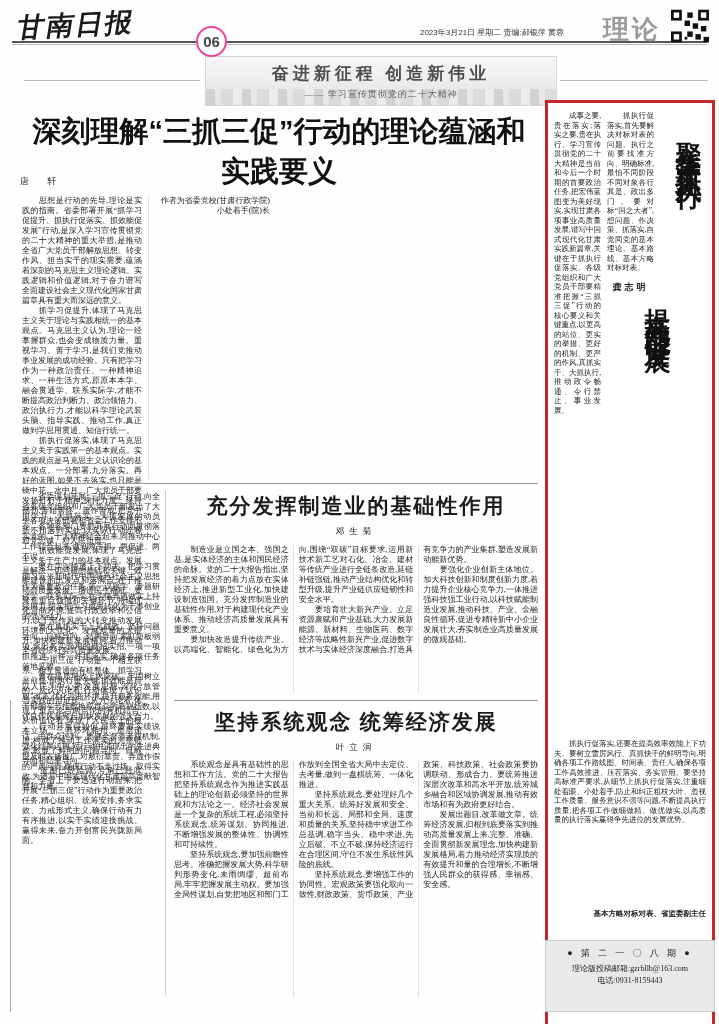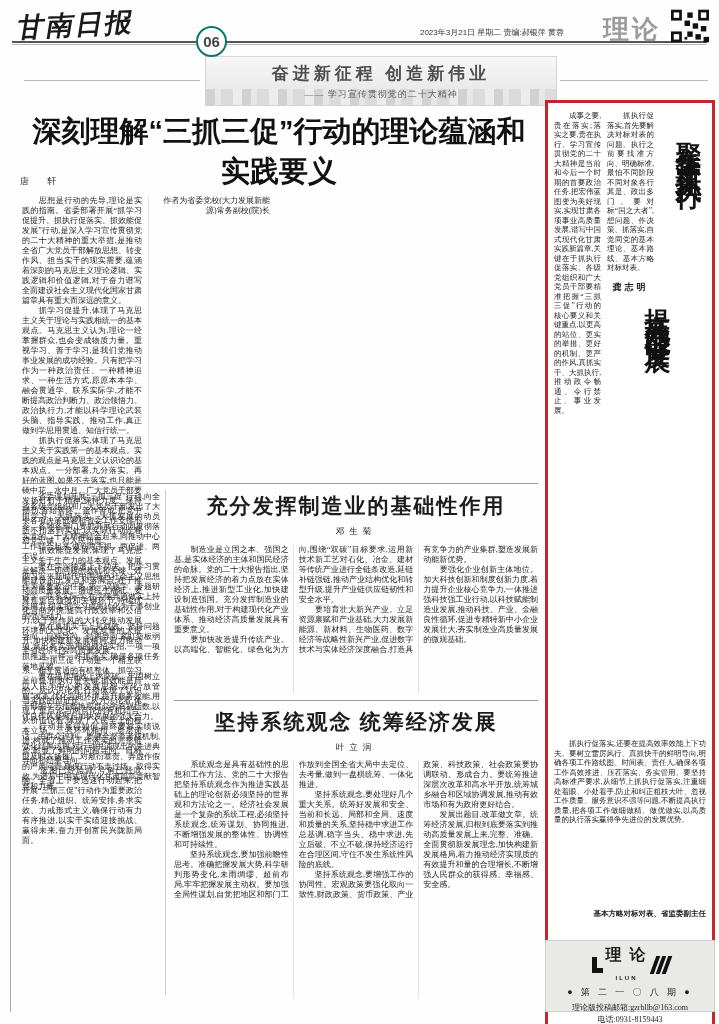--- a/index.html
+++ b/index.html
@@ -9,21 +9,21 @@
     background:#fefefe; overflow:hidden; color:#1c1c1c;
     font-family:"Liberation Serif","DejaVu Serif",serif;
   }
   
   .masthead { position:absolute; left:18px; top:7px; font-size:27px; font-weight:900;
     transform:skewX(-12deg) rotate(-3deg); letter-spacing:2px; color:#1a1a1a;
     font-family:"DejaVu Serif",serif; }
   .header-rule { position:absolute; left:12px; top:41px; width:695px; border-top:2px solid #555; }
   .header-rule2 { position:absolute; left:12px; top:44px; width:695px; border-top:1px solid #bbb; }
   .page-circle { position:absolute; left:196px; top:26px; width:31px; height:31px; border-radius:50%;
-    border:2px solid #0f766e; background:#fff; z-index:3; display:flex; align-items:center;
+    border:2px solid #ec4899; background:#fff; z-index:3; display:flex; align-items:center;
     justify-content:center; font-size:15px; font-weight:bold; color:#444;
     font-family:"Liberation Sans",sans-serif; }
   .date-line { position:absolute; right:155px; top:27px; font-size:8px; color:#333;
     font-family:"Liberation Sans",sans-serif; white-space:nowrap; }
   .section-name { position:absolute; right:58px; top:12px; font-size:26px; font-weight:900;
     color:#9b9b9b; letter-spacing:3px; }
   .qr { position:absolute; right:10px; top:9px; width:38px; height:34px; }
   
   .banner { position:absolute; left:205px; top:56px; width:352px; height:50px;
     background:linear-gradient(#f7f7f7,#e3e3e3); border:1px solid #d5d5d5; overflow:hidden; }
@@ -140,21 +140,21 @@
 
   <div class="a1-headline">深刻理解“三抓三促”行动的理论蕴涵和实践要义</div>
   <div class="a1-byline">唐 轩</div>
   <div class="a1-body">
     <span class="body-text" style="display:block">　　思想是行动的先导,理论是实践的指南。省委部署开展“抓学习促提升、抓执行促落实、抓效能促发展”行动,是深入学习宣传贯彻党的二十大精神的重大举措,是推动全省广大党员干部解放思想、转变作风、担当实干的现实需要,蕴涵着深刻的马克思主义理论逻辑、实践逻辑和价值逻辑,对于奋力谱写全面建设社会主义现代化国家甘肃篇章具有重大而深远的意义。
 　　抓学习促提升,体现了马克思主义关于理论与实践相统一的基本观点。马克思主义认为,理论一经掌握群众,也会变成物质力量。重视学习、善于学习,是我们党推动事业发展的成功经验。只有把学习作为一种政治责任、一种精神追求、一种生活方式,原原本本学、融会贯通学、联系实际学,才能不断提高政治判断力、政治领悟力、政治执行力,才能以科学理论武装头脑、指导实践、推动工作,真正做到学思用贯通、知信行统一。
 　　抓执行促落实,体现了马克思主义关于实践第一的基本观点。实践的观点是马克思主义认识论的基本观点。一分部署,九分落实。再好的蓝图,如果不去落实,也只能是镜中花、水中月。广大党员干部要发扬钉钉子精神,保持力度、保持韧劲,善始善终、善作善成,把党中央各项决策部署和省委工作安排不折不扣落到实处,以实际行动诠释对党忠诚、对人民负责。
 　　抓效能促发展,体现了马克思主义关于生产力的基本观点。发展是解决一切问题的基础和关键。效能建设的出发点和落脚点,在于推动高质量发展、增进民生福祉。要聚焦重点领域和关键环节,持续优化营商环境,提高行政效率和公信力,以干部作风的大转变推动发展环境的大优化、发展质量的大提升,加快构建新发展格局,着力推动全省经济社会高质量发展。
 　　“三抓三促”行动是一个相互联系、相互贯通的有机整体。抓学习是前提,抓执行是关键,抓效能是目的。从认识论看,行动体现了认识与实践的辩证统一;从方法论看,体现了重点论与两点论的有机结合;从价值论看,体现了人民至上的根本立场。三者环环相扣、层层递进,构成了推动工作落实的完整链条,彰显了鲜明的问题导向、目标导向和结果导向。
 　　蓝图已经绘就,号角已经吹响。全省上下要迅速行动起来,把开展“三抓三促”行动作为重要政治任务,精心组织、统筹安排,务求实效、力戒形式主义,确保行动有力有序推进,以实干实绩迎接挑战、赢得未来,奋力开创富民兴陇新局面。</span>
-    <div class="credit">作者为省委党校(大力发展新能源)常务副校(院)长</div>
+    <div class="credit">作者为省委党校(甘肃行政学院)小处着手(院)长</div>
   </div>
   <div class="rule-mid1"></div>
 
   <div class="left-strip body-text">　　省委谋划开展“三抓三促”行动,向全省各级党组织和广大党员干部发出了大抓学习、大抓落实、大抓发展的动员令。各地各部门要把开展行动同贯彻落实党的二十大精神结合起来,同推动中心工作结合起来,做到两手抓、两促进、两不误。
 　　要在学深悟透上下功夫。把学习贯彻习近平新时代中国特色社会主义思想作为首要政治任务,第一议题学、专题研讨学、联系实际学,在学懂弄通做实上持续用力,切实把学习成果转化为干事创业的强大动力。
 　　要在真抓实干上见成效。坚持问题导向、目标导向、结果导向,紧盯短板弱项,拿出务实管用的硬招实招,一项一项抓推进,一件一件抓落实,确保各项任务落地见效。
 　　要在提质增效上求突破。牢固树立以人民为中心的发展思想,深化“放管服”改革,优化营商环境,提升服务效能,用干部的辛苦指数换取群众的幸福指数,以优良作风凝聚起加快发展的强大合力。
 　　行动开展得如何,最终要靠实绩说话、由群众评判。要健全督查考核机制,强化结果运用,对行动中涌现出的先进典型及时表扬推广,对敷衍塞责、弄虚作假的严肃问责,确保行动不走过场、取得实效,为谱写中国式现代化甘肃篇章贡献智慧和力量。</div>
   <div class="vrule-left"></div>
 
@@ -184,31 +184,19 @@
       <div class="rb-titles">
         <div class="vtitle vt1">聚焦落实抓执行</div>
         <div class="vtitle vt2">提高效能促发展</div>
       </div>
     </div>
     <div class="rb-bottom body-text">　　抓执行促落实,还要在提高效率效能上下功夫。要树立雷厉风行、真抓快干的鲜明导向,明确各项工作路线图、时间表、责任人,确保各项工作高效推进、压茬落实、务实管用。要坚持高标准严要求,从细节上抓执行促落实,注重细处着眼、小处着手,防止和纠正粗枝大叶、忽视工作质量、服务意识不强等问题,不断提高执行质量,把各项工作做细做精、做优做实,以高质量的执行落实赢得争先进位的发展优势。</div>
     <div class="rb-credit">基本方略对标对表、省监委副主任</div>
   </div>
 
   <div class="footer-box">
-    <div class="logo-row">
-      <span class="logo-l"></span>
-      <span>
-        <span class="logo-text">理 论</span><br>
-        <span class="logo-ilun">ILUN</span>
-      </span>
-      <span class="logo-bars">
-          <i></i>
-          <i></i>
-          <i></i>
-        </span>
-    </div>
     <div class="issue-line">● 第 二 一 〇 八 期 ●</div>
     <div class="email-line">理论版投稿邮箱:gzrbllb@163.com</div>
     <div class="phone-line">电话:0931-8159443</div>
   </div>
 
   <div class="edge-rule"></div>
 </div>
 
 </body></html>

